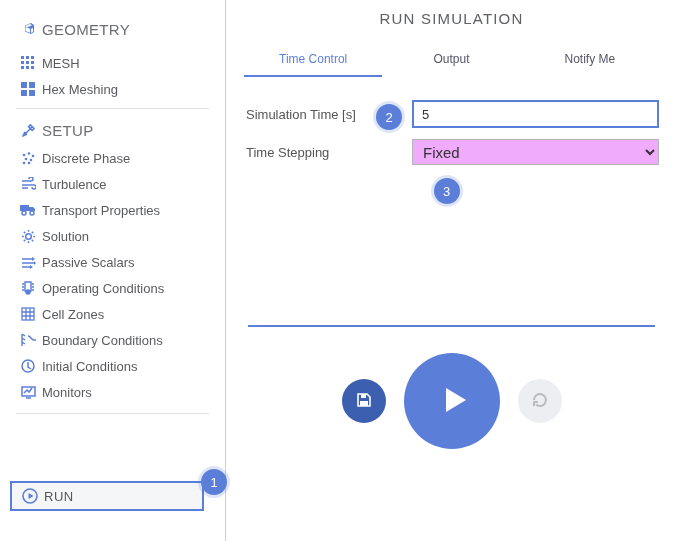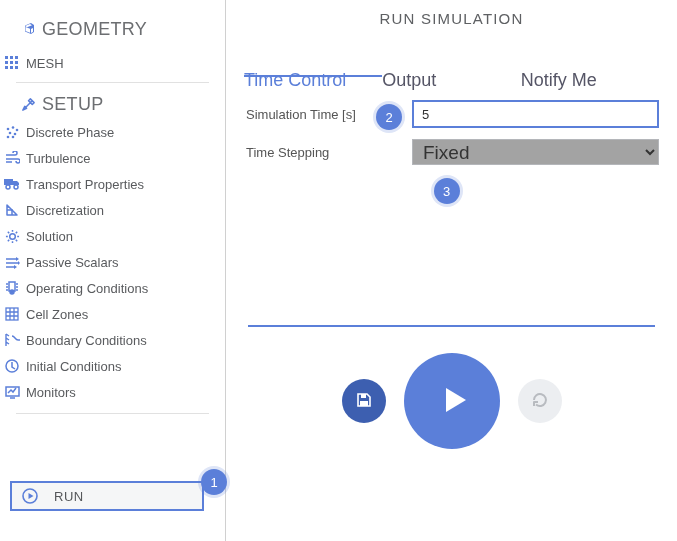--- a/index.html
+++ b/index.html
@@ -24,48 +24,48 @@
   }
   .group-header {
     display: flex;
     align-items: center;
     height: 30px;
     padding-left: 16px;
     color: #6c6e71;
     letter-spacing: .3px;
   }
   .group-header .ic { width: 24px; display:flex; justify-content:center; }
-  .group-header span.lbl { margin-left: 2px; font-size: 18px; }
+  .group-header span.lbl { margin-left: 2px; font-size: 15px; }
   .sep {
     height: 1px;
     background: #e1e1e1;
     margin: 6px 16px 6px 16px;
   }
   .item {
     display: flex;
     align-items: center;
     height: 26px;
+    padding-left: 16px;
     cursor: pointer;
     color: #595b5e;
   }
   .item .ic { width:24px; display:flex; justify-content:center; }
   .item .lbl { margin-left: 2px; font-size: 13px; }
   .run-item {
     position: absolute;
     left: 10px;
     bottom: 30px;
     width: 194px;
     height: 30px;
     border: 2px solid #5b7fd9;
     display: flex;
     align-items: center;
     padding-left: 6px;
     cursor: pointer;
     background: #f5f6f7;
-    gap: 10px;
   }
   .run-item .ic { width:24px; display:flex; justify-content:center; }
   .run-item .lbl { margin-left: 2px; font-size: 13px; letter-spacing:.5px; }
 
   .callout {
     position: absolute;
     width: 26px; height: 26px;
     border-radius: 50%;
     background: #5b7fd9;
     color: #fff;
@@ -89,27 +89,26 @@
     color: #5e6063;
     padding: 10px 0 16px 0;
     font-weight: 400;
   }
   .tabs {
     display: flex;
     height: 34px;
   }
   .tab {
     flex: 1;
-    text-align: left;
+    text-align: center;
     line-height: 32px;
-    font-size: 18px;
+    font-size: 12px;
     color: #556;
     cursor: pointer;
     border-bottom: 2px solid transparent;
-    margin-top: 21px;
   }
   .tab.active {
     color: #5b7fd9;
     border-bottom: 2px solid #5b7fd9;
   }
   .form { padding-top: 20px; }
   .row {
     display: flex;
     align-items: center;
     height: 34px;
@@ -135,23 +134,23 @@
     padding: 0 8px;
     font-size: 13px;
     color: #333;
     background:#fff;
   }
   .plain-select {
     width: 100%;
     height: 26px;
     border: 1px solid #b4b6ba;
     padding: 0 6px;
-    font-size: 19px;
+    font-size: 15px;
     color:#333;
-    background:#a3a3a3;
+    background:#f0abfc;
   }
   .row .callout { top: 3px; }
 
   .hr {
     height: 2px;
     background: #5b7fd9;
     margin: 120px 4px 0 4px;
   }
   .actions {
     display:flex;
@@ -200,20 +199,33 @@
             <rect x="10" y="5" width="3" height="3"></rect>
             <rect x="0" y="10" width="3" height="3"></rect>
             <rect x="5" y="10" width="3" height="3"></rect>
             <rect x="10" y="10" width="3" height="3"></rect>
           </g>
         </svg>
     </span>
     <span class="lbl">MESH</span>
   </div>
 
+  <div class="item">
+    <span class="ic">
+      <svg width="14" height="14" viewBox="0 0 14 14">
+          <g fill="#5b7fd9">
+            <rect x="0" y="0" width="6" height="6"></rect>
+            <rect x="8" y="0" width="6" height="6"></rect>
+            <rect x="0" y="8" width="6" height="6"></rect>
+            <rect x="8" y="8" width="6" height="6"></rect>
+          </g>
+        </svg>
+    </span>
+    <span class="lbl">Hex Meshing</span>
+  </div>
 
 
   <div class="sep"></div>
 
   <div class="group-header">
     <span class="ic">
       <svg width="15" height="15" viewBox="0 0 16 16" fill="none" stroke="#5b7fd9" stroke-width="1.6">
           <path d="M3 13L12 4M10 2l4 4-2 2-4-4zM2 14l2-4 2 2z" stroke-linejoin="round"></path>
         </svg>
     </span>
@@ -249,29 +261,20 @@
         <svg width="16" height="12" viewBox="0 0 16 12" fill="#5b7fd9">
           <path d="M0 1h9v6H0zM9 3h4l2 2v2H9z"></path>
           <circle cx="4" cy="9" r="2" fill="#fff" stroke="#5b7fd9" stroke-width="1.5"></circle>
           <circle cx="12" cy="9" r="2" fill="#fff" stroke="#5b7fd9" stroke-width="1.5"></circle>
         </svg>
       </span>
     <span class="lbl">Transport Properties</span>
   </div>
   <div class="item">
     <span class="ic">
-        <svg width="14" height="14" viewBox="0 0 14 14" fill="none" stroke="#5b7fd9" stroke-width="1.5">
-          <path d="M2 12V2l10 10z" stroke-linejoin="round"></path>
-          <path d="M2 7h5v5M2 4h2"></path>
-        </svg>
-      </span>
-    <span class="lbl">Discretization</span>
-  </div>
-  <div class="item">
-    <span class="ic">
         <svg width="15" height="15" viewBox="0 0 16 16" fill="none" stroke="#5b7fd9" stroke-width="1.6">
           <circle cx="8" cy="8" r="3"></circle>
           <path d="M8 1v2M8 13v2M1 8h2M13 8h2M3 3l1.5 1.5M11.5 11.5L13 13M3 13l1.5-1.5M11.5 4.5L13 3"></path>
         </svg>
       </span>
     <span class="lbl">Solution</span>
   </div>
   <div class="item">
     <span class="ic">
         <svg width="15" height="13" viewBox="0 0 15 13" fill="none" stroke="#5b7fd9" stroke-width="1.5">

